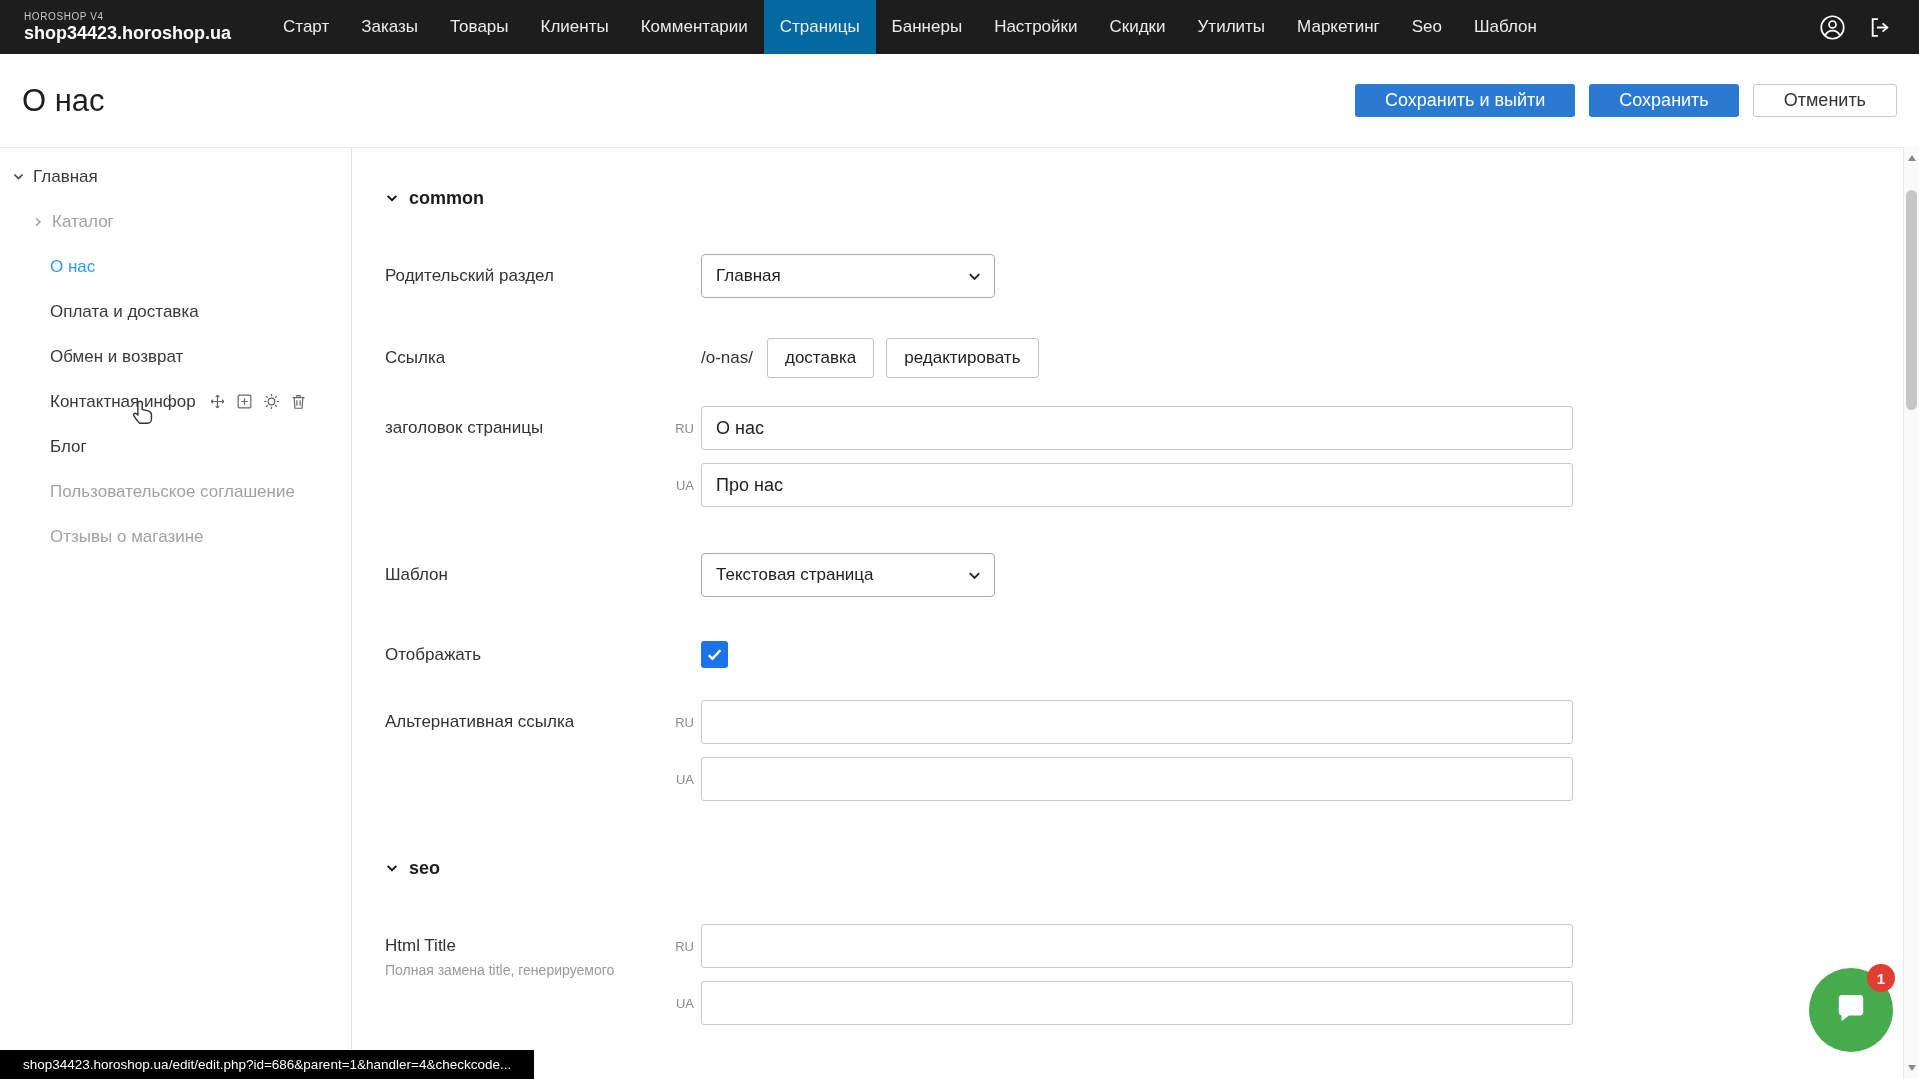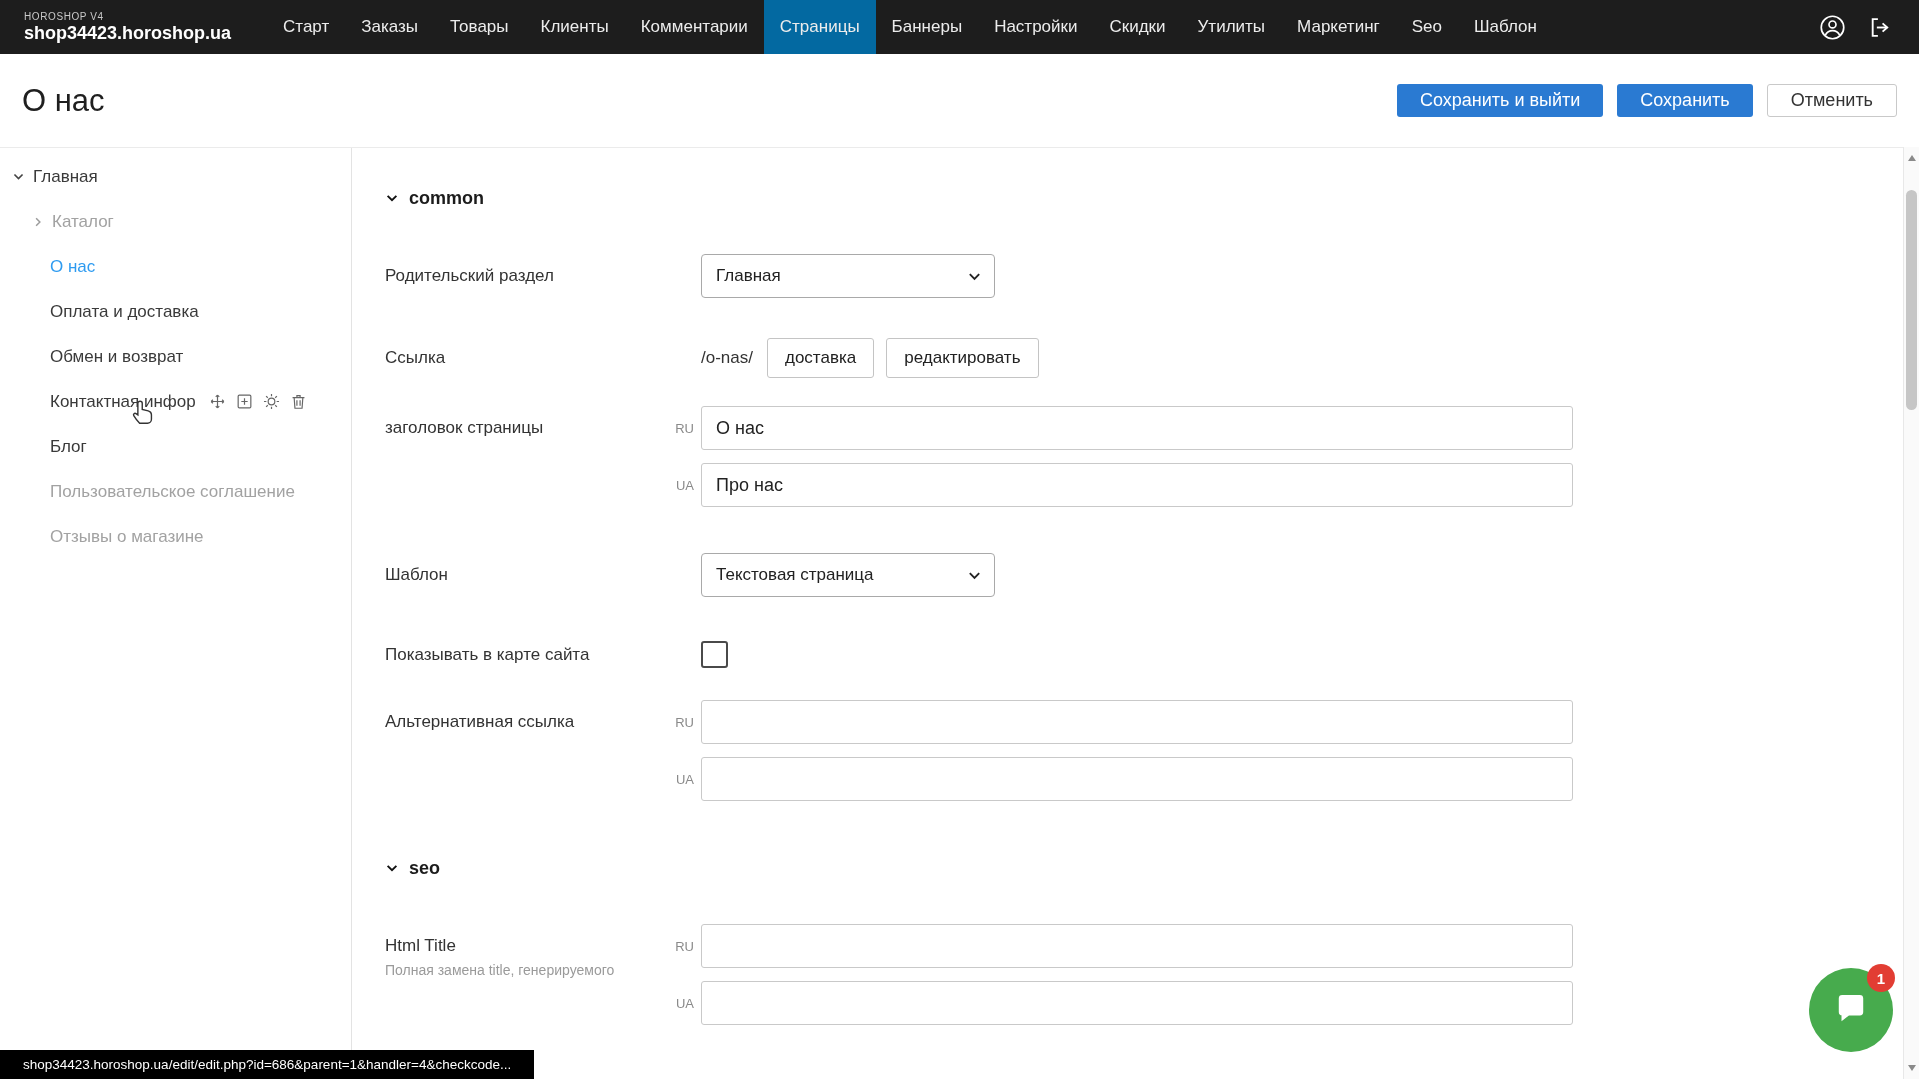--- a/index.html
+++ b/index.html
@@ -15,21 +15,21 @@
   .topmenu { display:flex; align-items:stretch; margin-left:10px; }
   .menu-item { display:flex; align-items:center; padding:0 16px; font-size:17px; color:#ececec; cursor:pointer; white-space:nowrap; }
   .menu-item.active { background:#0369a1; }
   .topbar-right { margin-left:auto; display:flex; align-items:center; gap:22px; padding-right:26px; }
   .icon-btn { display:flex; cursor:pointer; }
 
   
   .page-header { position:absolute; top:54px; left:0; right:0; height:93px; display:flex; align-items:center; padding:0 22px; background:#fff; }
   .page-title { font-size:31px; font-weight:400; color:#1f1f1f; }
   .header-actions { margin-left:auto; display:flex; gap:14px; }
-  .btn { height:33px; padding:0 23px; font-size:18px; border-radius:3px; border:none; cursor:pointer; font-family:inherit; }
+  .btn { height:33px; padding:0 30px; font-size:18px; border-radius:3px; border:none; cursor:pointer; font-family:inherit; }
   .btn-blue { background:#2a7ad2; color:#fff; }
   .btn-white { background:#fff; color:#333; border:1px solid #c9c9c9; }
 
   
   .body-area { position:absolute; top:147px; left:0; right:0; bottom:0; border-top:1px solid #ebebeb; display:flex; overflow:hidden; background:#fff; }
 
   
   .sidebar { width:352px; flex-shrink:0; border-right:1px solid #e3e3e3; padding-top:6px; position:relative; }
   .tree-row { height:45px; display:flex; align-items:center; font-size:17px; color:#3a3a3a; cursor:pointer; padding-left:50px; }
   .tree-row.root { padding-left:12px; }
@@ -251,25 +251,29 @@
       <div class="select">
         <span>Текстовая страница</span>
         <span>
           <svg width="15" height="15" viewBox="0 0 16 16" fill="none" stroke="#222" stroke-width="2">
               <path d="M3 5.5l5 5 5-5"></path>
             </svg>
         </span>
       </div>
     </div>
 
-
     <div class="form-row check-row" style="margin-top:44px;">
-      <div class="f-label">Показывать в карте сайта</div>
-      <span class="cb unchecked"></span>
-    </div>
+      <div class="f-label">Отображать</div>
+      <span class="cb checked">
+        <svg width="17" height="17" viewBox="0 0 16 16" fill="none" stroke="#fff" stroke-width="2.4">
+            <path d="M2.5 8.5l3.5 3.5 7.5-8"></path>
+          </svg>
+      </span>
+    </div>
+
 
     <div class="form-row" style="margin-top:32px;">
       <div class="f-label short">Альтернативная ссылка</div>
       <div class="lang-stack">
         <div class="lang-row">
           <span class="lang-tag">RU</span>
           <input class="txt-input" type="text" value="" style="">
         </div>
         <div class="lang-row">
           <span class="lang-tag">UA</span>

